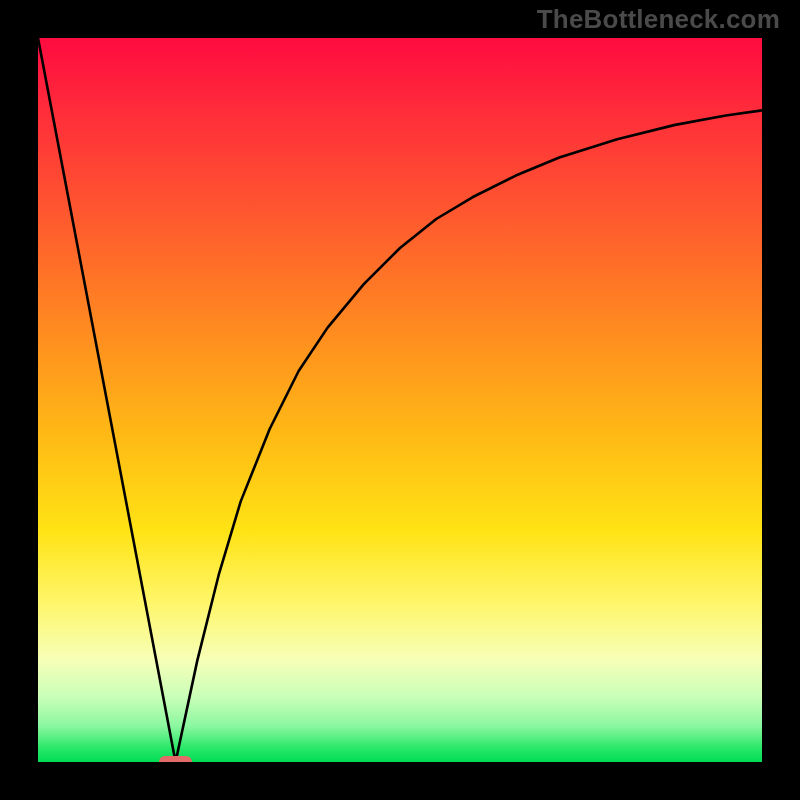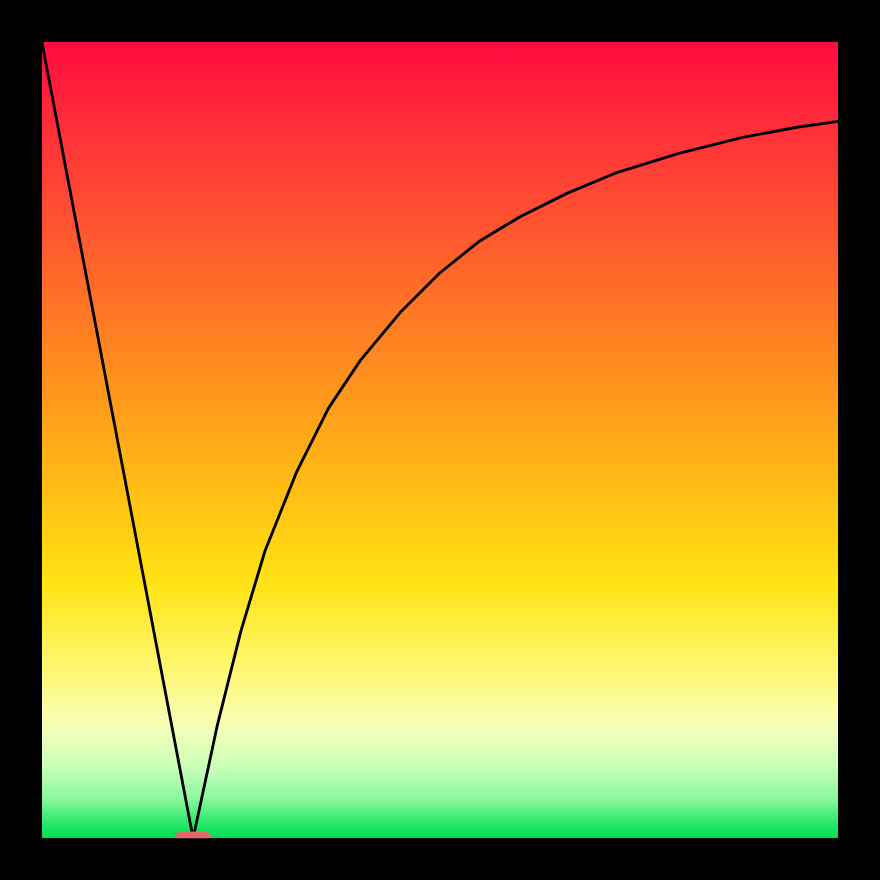--- a/index.html
+++ b/index.html
@@ -67,20 +67,21 @@
     background: #e46a6a;
     border-radius: 999px;
     z-index: 5;
   }
 </style>
 </head>
 <body>
 
 <div class="frame">
 
+  <div class="watermark">TheBottleneck.com</div>
 
   <div class="plot-area">
     <div class="gradient-bg"></div>
 
     <svg class="curve" viewBox="0 0 724 724" preserveAspectRatio="none">
       <path fill="none" stroke="#000" stroke-width="2.6" stroke-linejoin="round" stroke-linecap="round" d="M0.00 0.00 L137.56 724.00 L137.56 724.00 L159.28 622.64 L181.00 535.76 L202.72 463.36 L231.68 390.96 L260.64 333.04 L289.60 289.60 L325.80 246.16 L362.00 209.96 L398.20 181.00 L434.40 159.28 L477.84 137.56 L521.28 119.46 L579.20 101.36 L637.12 86.88 L687.80 77.47 L724.00 72.40"></path>
     </svg>
 
     <div class="marker" style="left: 121.27px; top: 718.208px; width: 32.58px; height: 11.584px;"></div>
   </div>

